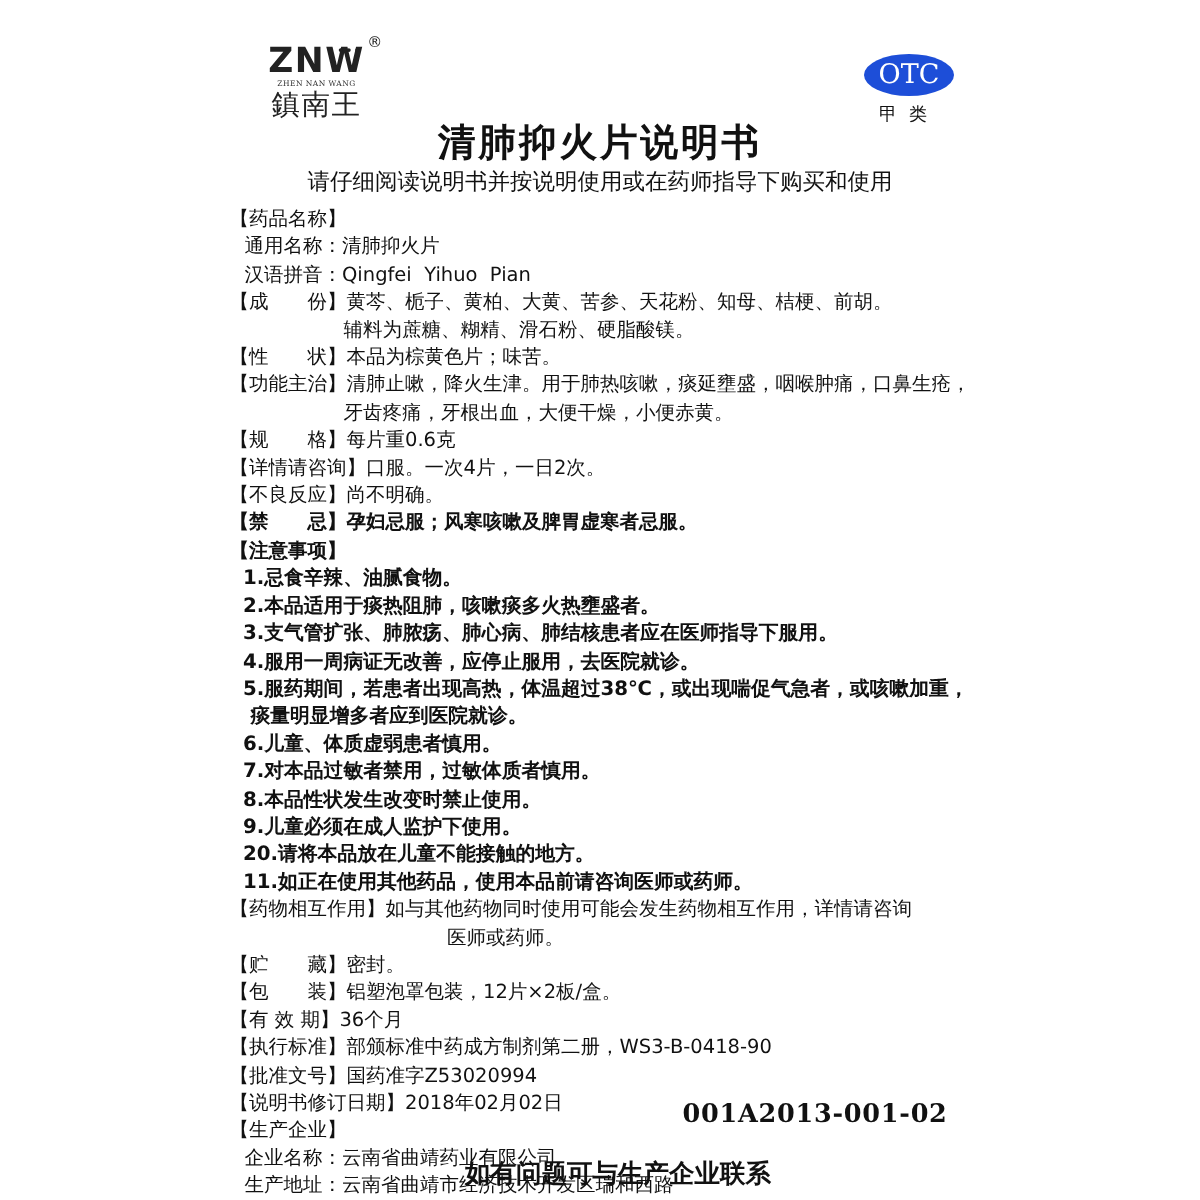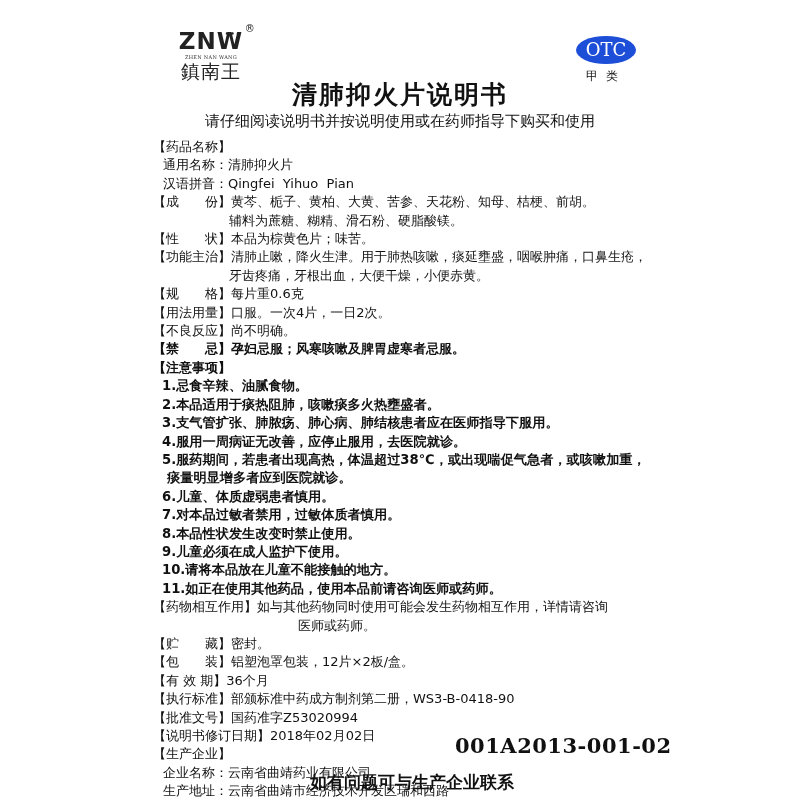--- a/index.html
+++ b/index.html
@@ -17,21 +17,21 @@
   .content { position:absolute; left:153px; top:138px; width:520px; font-size:13px; line-height:18.4px; }
   .row { display:flex; white-space:nowrap; }
   .lbl { flex:none; }
   .val { white-space:normal; }
   .indent { padding-left:10px; }
   .bold { font-weight:bold; }
   .cont { padding-left:76px; }
   .cont2 { padding-left:145px; }
   .note { font-weight:bold; font-size:13.2px; padding-left:9px; }
   .note-cont { font-weight:bold; font-size:13.2px; padding-left:14px; }
-  .code { position:absolute; left:455px; top:733px; font-family:"DejaVu Serif", serif; font-weight:bold; font-size:21px; letter-spacing:0.5px; }
+  .code { position:absolute; left:455px; top:733px; font-family:"DejaVu Serif", serif; font-weight:bold; font-size:17px; letter-spacing:0.5px; }
   .footer { position:absolute; left:0; width:800px; top:771px; text-align:center; font-size:17px; font-weight:bold; padding-left:24px; box-sizing:border-box; }
 </style>
 </head>
 <body>
 
 <div class="logo">
   <div class="logo-mark">
     <span>ZNW</span>
     <span class="logo-crown">•••</span>
     <span class="logo-reg">®</span>
@@ -72,21 +72,21 @@
     <span class="lbl">【功能主治】</span>
     <span class="val">清肺止嗽，降火生津。用于肺热咳嗽，痰延壅盛，咽喉肿痛，口鼻生疮，</span>
   </div>
   <div class="cont">牙齿疼痛，牙根出血，大便干燥，小便赤黄。</div>
 
   <div class="row">
     <span class="lbl">【规　　格】</span>
     <span class="val">每片重0.6克</span>
   </div>
   <div class="row">
-    <span class="lbl">【用法用量】</span>
+    <span class="lbl">【详情请咨询】</span>
     <span class="val">口服。一次4片，一日2次。</span>
   </div>
   <div class="row">
     <span class="lbl">【不良反应】</span>
     <span class="val">尚不明确。</span>
   </div>
   <div class="row">
     <span class="lbl bold">【禁　　忌】</span>
     <span class="val bold">孕妇忌服；风寒咳嗽及脾胃虚寒者忌服。</span>
   </div>
@@ -95,21 +95,21 @@
   <div class="note">1.忌食辛辣、油腻食物。</div>
   <div class="note">2.本品适用于痰热阻肺，咳嗽痰多火热壅盛者。</div>
   <div class="note">3.支气管扩张、肺脓疡、肺心病、肺结核患者应在医师指导下服用。</div>
   <div class="note">4.服用一周病证无改善，应停止服用，去医院就诊。</div>
   <div class="note">5.服药期间，若患者出现高热，体温超过38℃，或出现喘促气急者，或咳嗽加重，</div>
   <div class="note-cont">痰量明显增多者应到医院就诊。</div>
   <div class="note">6.儿童、体质虚弱患者慎用。</div>
   <div class="note">7.对本品过敏者禁用，过敏体质者慎用。</div>
   <div class="note">8.本品性状发生改变时禁止使用。</div>
   <div class="note">9.儿童必须在成人监护下使用。</div>
-  <div class="note">10.请将本品放在儿童不能接触的地方。</div>
+  <div class="note">20.请将本品放在儿童不能接触的地方。</div>
   <div class="note">11.如正在使用其他药品，使用本品前请咨询医师或药师。</div>
 
   <div class="row">
     <span class="lbl">【药物相互作用】</span>
     <span class="val">如与其他药物同时使用可能会发生药物相互作用，详情请咨询</span>
   </div>
   <div class="cont2">医师或药师。</div>
 
   <div class="row">
     <span class="lbl">【贮　　藏】</span>

